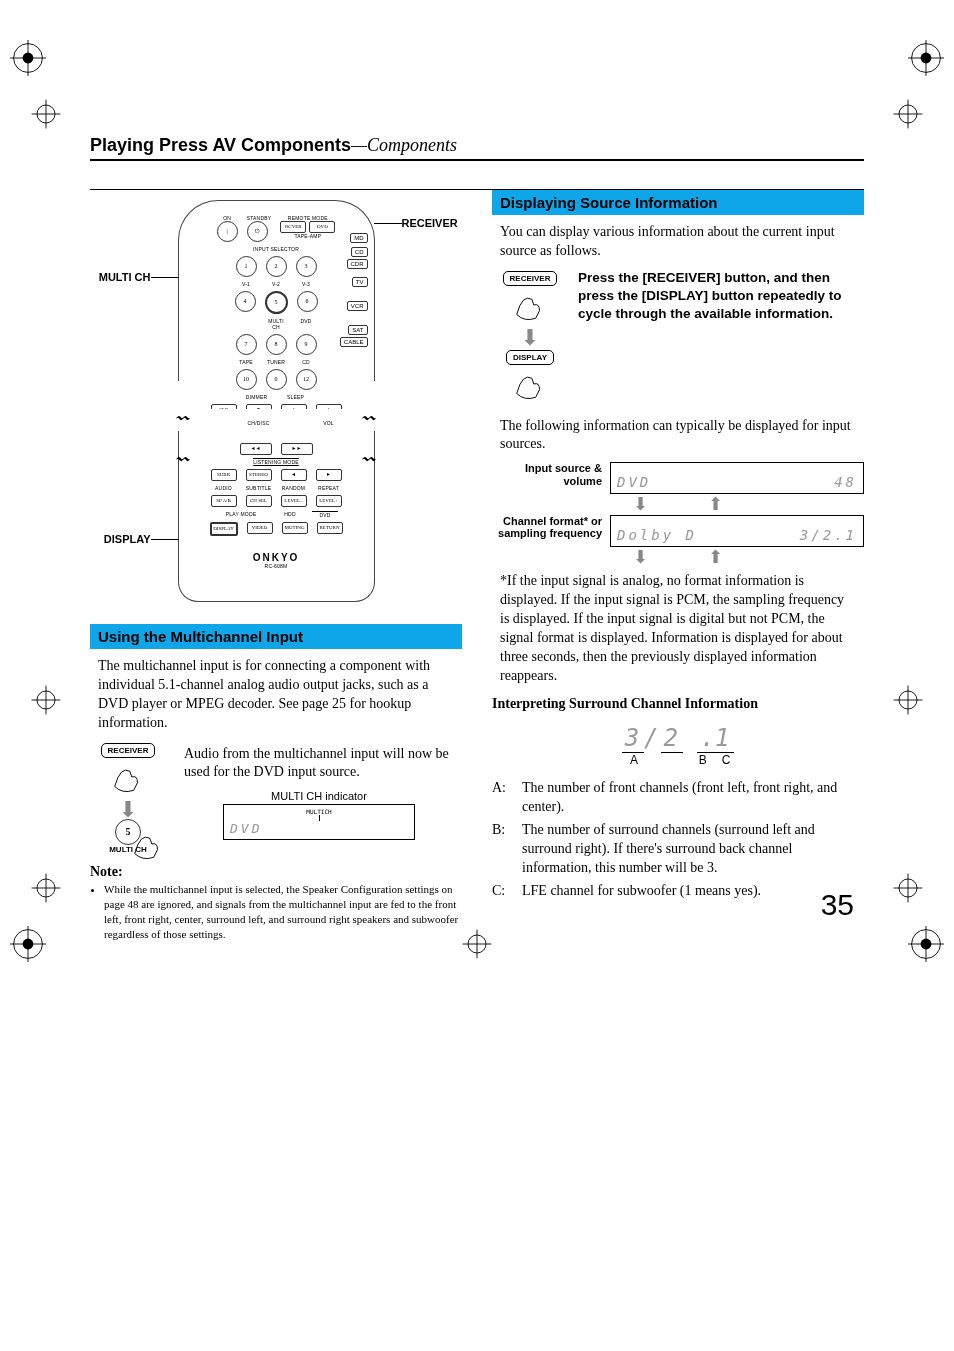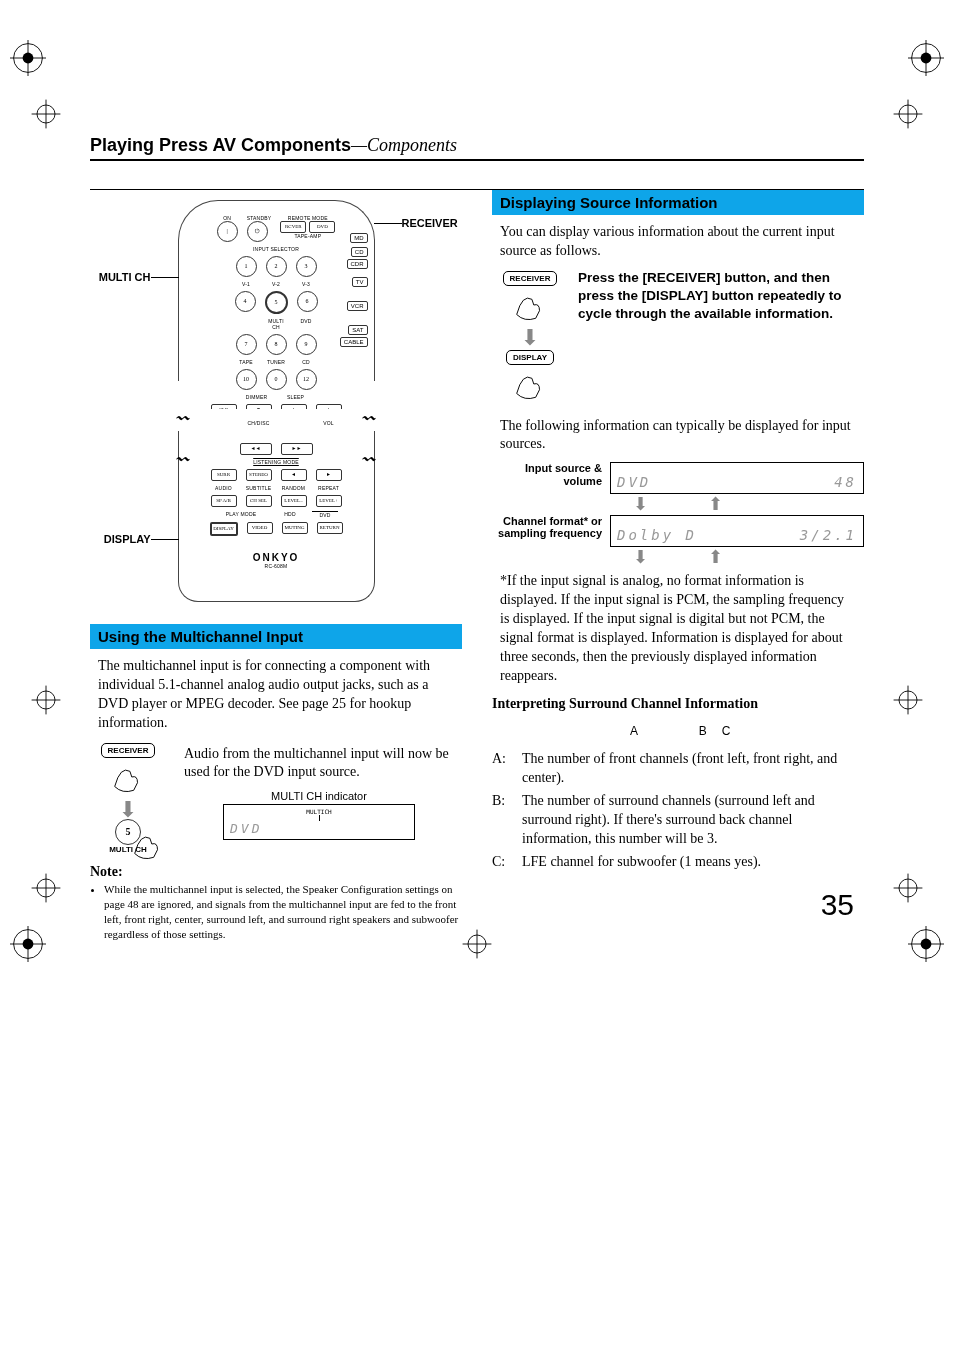--- a/index.html
+++ b/index.html
@@ -578,20 +578,23 @@
       <div class="cycle-arrows">
           <span>⬇</span>
           <span>⬆</span>
         </div>
 
       <div class="body-text">*If the input signal is analog, no format information is displayed. If the input signal is PCM, the sampling frequency is displayed. If the input signal is digital but not PCM, the signal format is displayed. Information is displayed for about three seconds, then the previously displayed information reappears.</div>
 
       <div class="bold-sans" style="font-family:'Times New Roman',serif; font-weight:bold; font-size:14px; margin-top:10px;">Interpreting Surround Channel Information</div>
 
       <div class="surround-fig">
+        <div>
+          <span class="underline"><span class="surround-num">3</span></span><span class="surround-num">/</span><span class="underline"><span class="surround-num">2</span></span><span class="surround-num" style="letter-spacing:0;"> </span><span class="underline"><span class="surround-num" style="letter-spacing:0;">.</span><span class="surround-num">1</span></span>
+        </div>
         <div class="abc">
           <span style="display:inline-block;width:28px;">A</span>
           <span style="display:inline-block;width:38px;"></span>
           <span style="display:inline-block;width:20px;">B</span>
           <span style="display:inline-block;width:20px;">C</span>
         </div>
       </div>
 
       <div class="def-row">
           <span class="k">A:</span>

